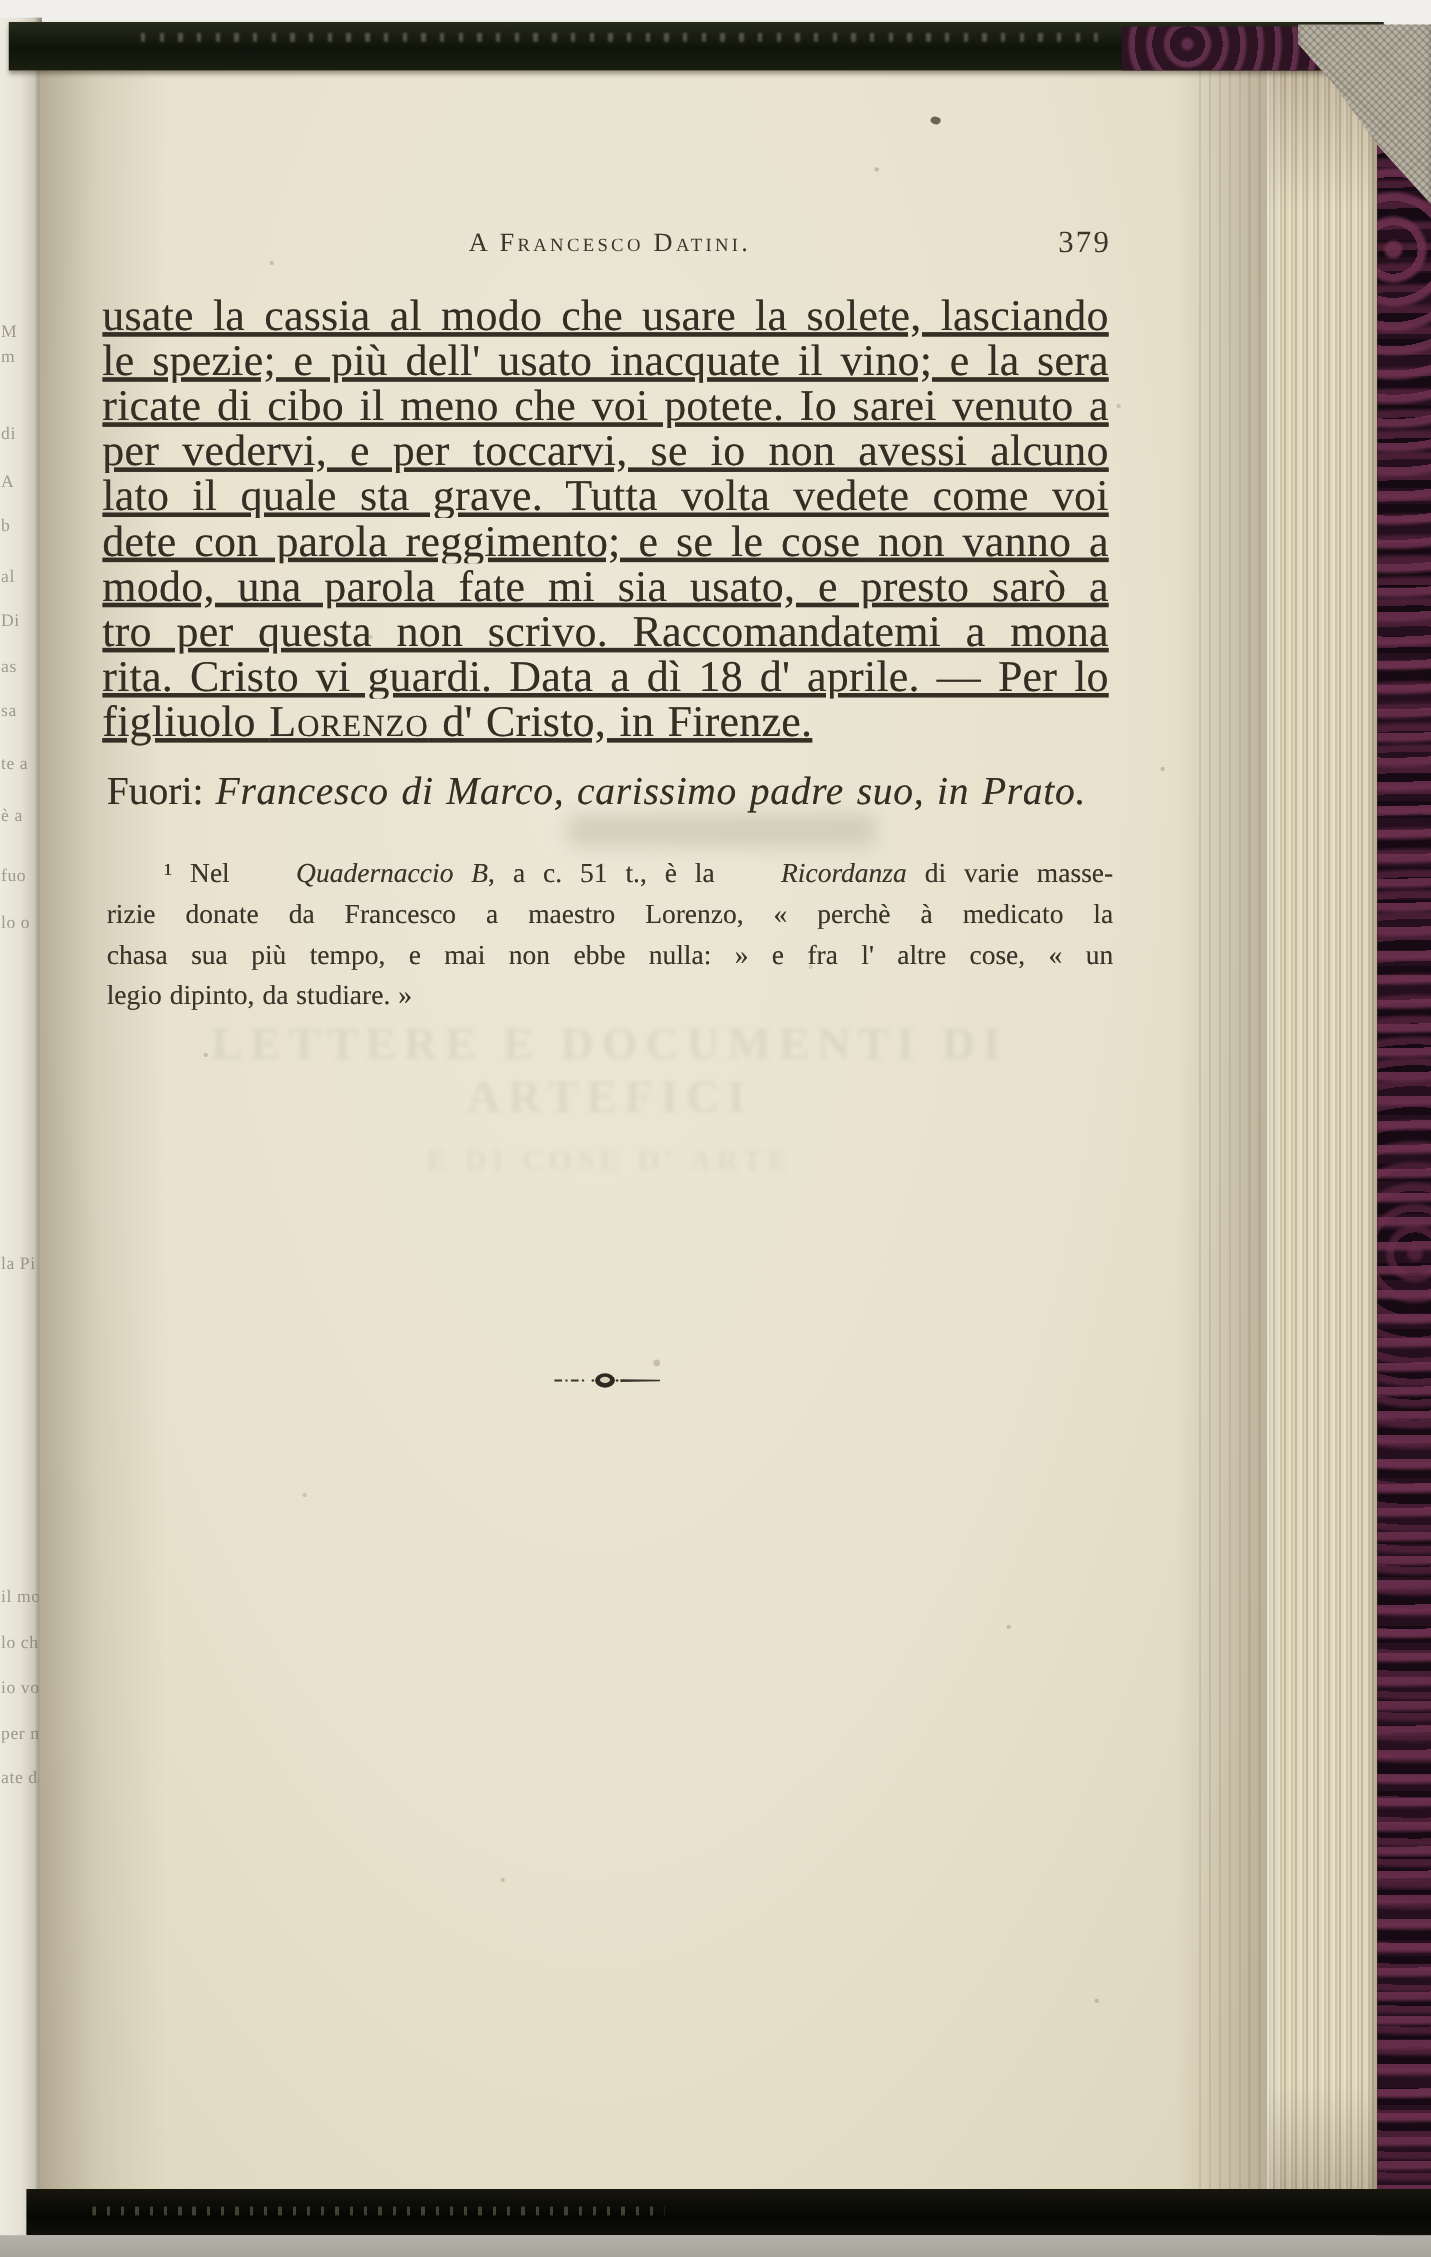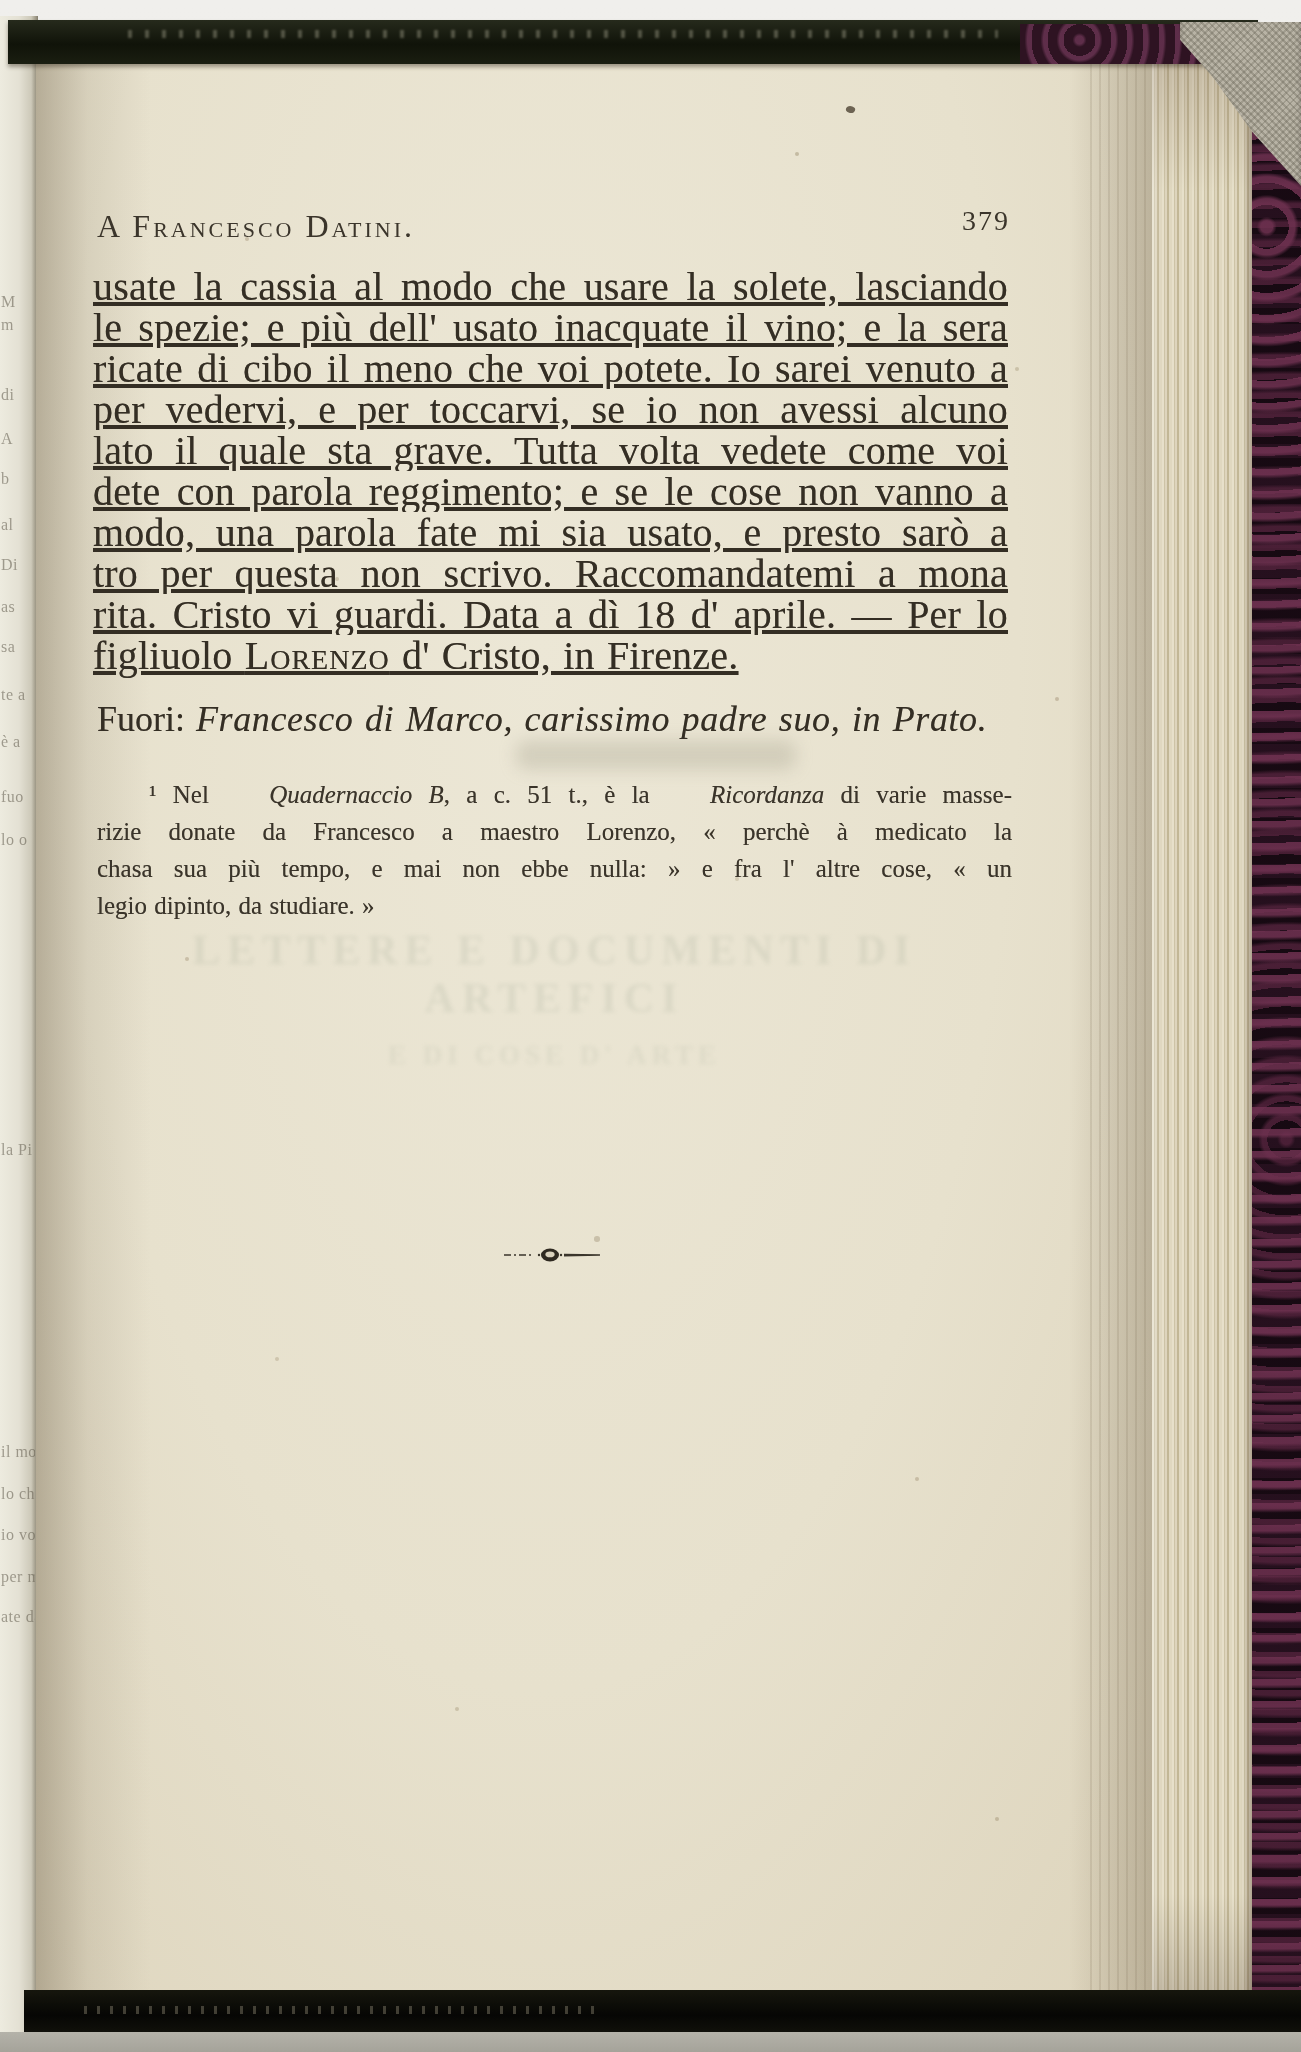--- a/index.html
+++ b/index.html
@@ -37,21 +37,21 @@
     background:rgba(130,110,75,.45);
     box-shadow:210px 180px 0 1px rgba(130,110,75,.30),760px 95px 0 1px rgba(125,105,70,.33),
       980px 310px 0 1px rgba(130,110,75,.28),300px 520px 0 1px rgba(130,110,75,.25),
       1020px 640px 0 1px rgba(125,100,70,.30),150px 900px 0 1px rgba(130,110,75,.30),
       560px 1180px 0 2px rgba(120,100,70,.28),880px 1420px 0 1px rgba(130,110,75,.30),
       420px 1650px 0 1px rgba(130,110,75,.28),960px 1760px 0 1px rgba(125,105,70,.30),
       240px 1300px 0 1px rgba(130,110,75,.25),700px 820px 0 1px rgba(130,110,75,.22);}
   .ink-fleck{position:absolute;left:810px;top:48px;width:9px;height:7px;background:#4d4433;
     border-radius:60% 40% 55% 45%;transform:rotate(22deg);opacity:.8;}
   .running-head{position:absolute;left:61px;top:150px;width:915px;height:36px;}
-  .head-title{display:block;font-variant:small-caps;font-size:32px;
+  .head-title{display:block;text-align:center;font-variant:small-caps;font-size:24px;
     letter-spacing:3px;color:#3b352b;}
   .folio{position:absolute;right:2px;top:-3px;font-size:28px;letter-spacing:2px;color:#3b352b;}
 
   .letter{position:absolute;left:57px;top:208px;width:915px;font-size:40px;line-height:41px;
     letter-spacing:.2px;word-spacing:2px;text-shadow:0 0 .5px rgba(52,46,36,.55);text-decoration:underline;}
   .jline{text-align:justify;text-align-last:justify;height:41px;overflow:hidden;}
   .plainline{text-align:left;height:41px;}
   .sc{font-variant:small-caps;letter-spacing:1px;}
 
   .address{position:absolute;left:61px;top:640px;width:915px;font-size:36px;line-height:42px;

